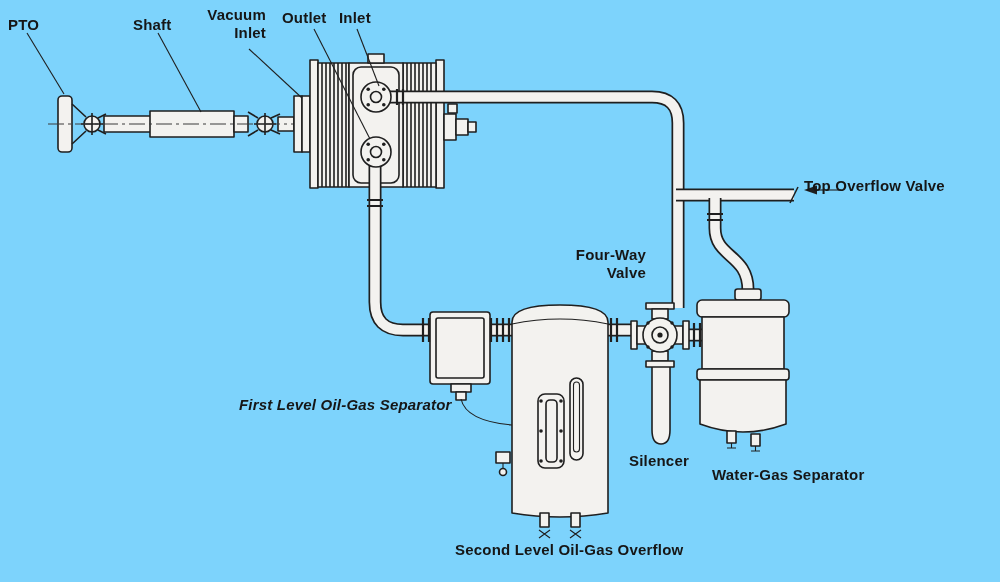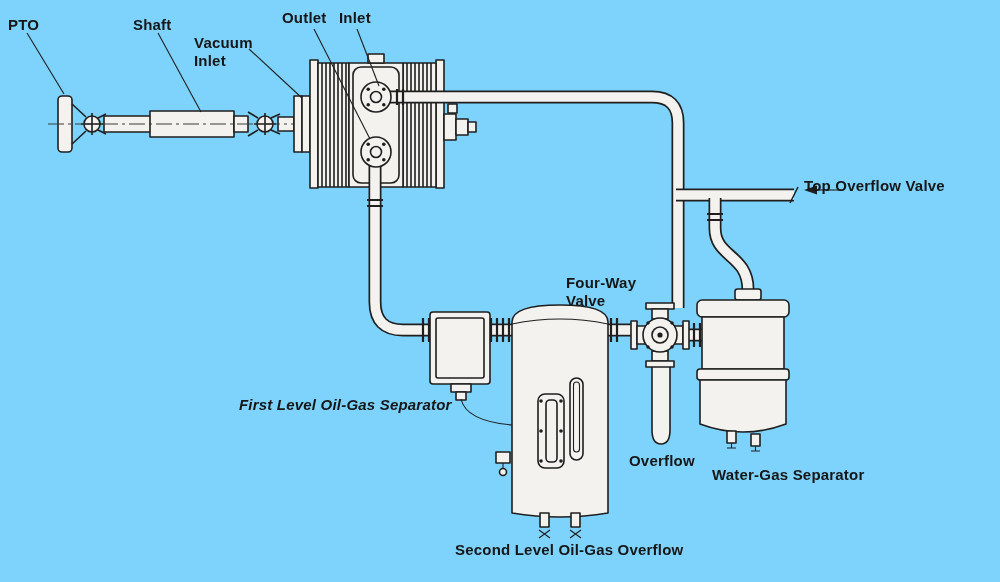--- a/index.html
+++ b/index.html
@@ -6,21 +6,21 @@
   .stage {
     position:relative; width:1000px; height:582px;
     background:#7dd3fc; overflow:hidden;
     font-family:"Liberation Sans", sans-serif;
   }
   .stage svg { position:absolute; left:0; top:0; }
   .lbl {
     position:absolute; font-weight:700; font-size:15px; color:#161616;
     letter-spacing:0.2px; white-space:nowrap; pointer-events:none;
   }
-  .two { text-align:left; line-height:18px;margin-top:28px; }
+  .two { text-align:right; line-height:18px; }
   
   .ln   { fill:none; stroke:#1f1f1f; stroke-width:1.6; stroke-linejoin:round; }
   .fill { fill:#f3f2ef; stroke:#1f1f1f; stroke-width:1.6; stroke-linejoin:round; }
   .pipe-o { fill:none; stroke:#1f1f1f; stroke-width:13; }
   .pipe-i { fill:none; stroke:#f3f2ef; stroke-width:9.6; }
   .thin { fill:none; stroke:#1f1f1f; stroke-width:1.1; }
   .tick { fill:none; stroke:#1f1f1f; stroke-width:2.2; }
   .cl   { stroke:#3a3a3a; stroke-width:1; stroke-dasharray:16 4 3 4; }
   .dot  { fill:#1f1f1f; stroke:none; }
 </style>
@@ -208,16 +208,16 @@
 
   <div class="lbl" style="left:804px; top:177px;">Top Overflow Valve</div>
 
   <div class="lbl two" style="left:566px; top:246px; width:80px;">
     <div>Four-Way</div>
     <div>Valve</div>
   </div>
 
   <div class="lbl" style="left:239px; top:396px;font-style:italic;">First Level Oil-Gas Separator</div>
   <div class="lbl" style="left:455px; top:541px;">Second Level Oil-Gas Overflow</div>
-  <div class="lbl" style="left:629px; top:452px;">Overflow</div>
+  <div class="lbl" style="left:629px; top:452px;">Silencer</div>
   <div class="lbl" style="left:712px; top:466px;">Water-Gas Separator</div>
 
 </div>
 
 </body></html>

